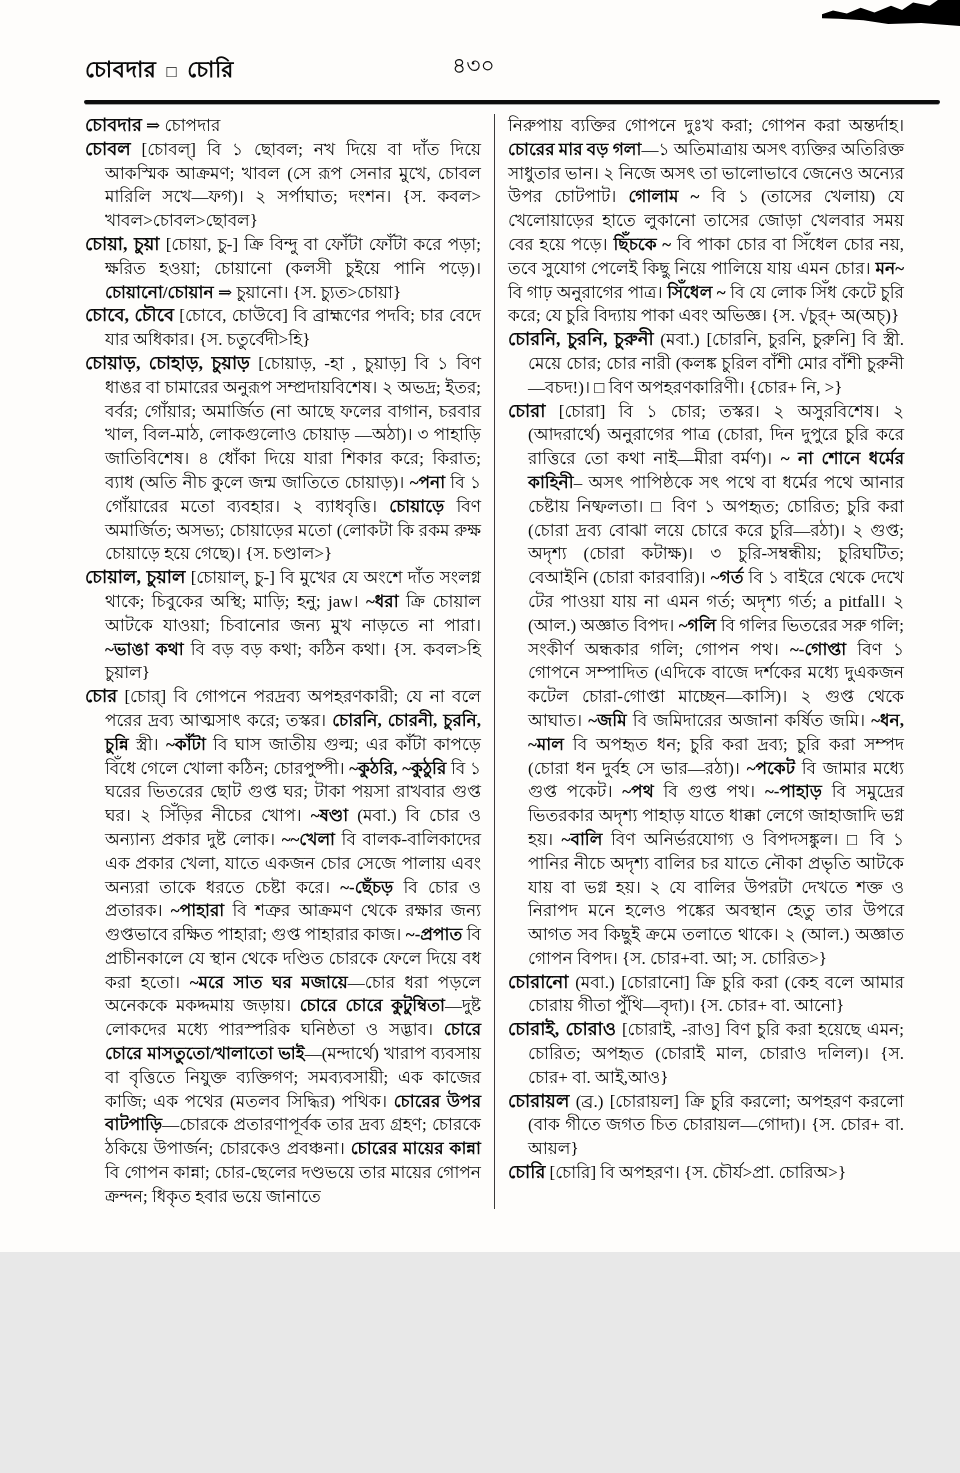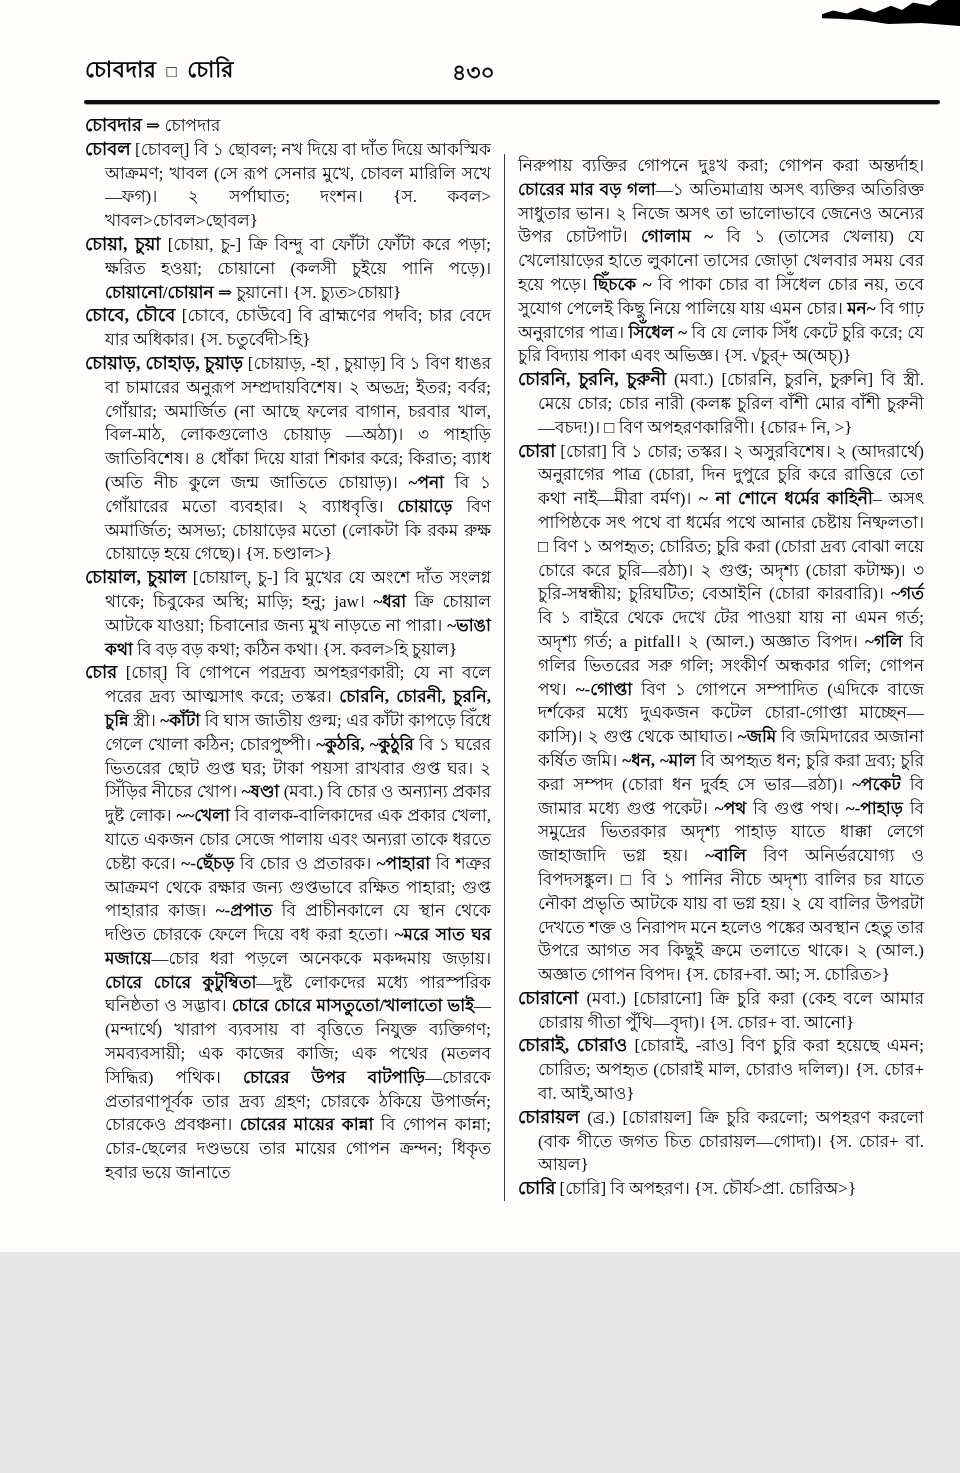--- a/index.html
+++ b/index.html
@@ -23,40 +23,40 @@
     height:40px;
   }
   .guide{
     font-weight:bold;font-size:22px;letter-spacing:.5px;
     display:flex;align-items:center;gap:10px;
   }
   .sep{
     font-weight:normal;font-size:17px;line-height:1;position:relative;top:1px;
   }
   .pagenum{
-    position:absolute;left:452px;top:55px;
-    font-size:22px;font-weight:bold;
+    position:absolute;left:452px;top:48px;
+    font-size:22px;font-weight:normal;
   }
   .rule{
     margin:8px 0 8px 84px;
     width:856px;height:4px;background:#0d0d0d;
     box-shadow:0 2px 0 -1px rgba(0,0,0,.35);
     border-radius:2px;
   }
   .columns{
     display:flex;
-    padding:2px 36px 0 85px;
+    padding:2px 56px 0 85px;
   }
   .col{
     width:50%;
     font-size:17px;line-height:23.8px;
     text-align:justify;
   }
   .col-left{padding-right:13px;}
-  .col-right{border-left:1px solid #3a3a3a;padding-left:13px;margin-top:40px;}
+  .col-right{border-left:1px solid #3a3a3a;padding-left:13px;}
   .entry{
     margin:0;
     padding-left:20px;text-indent:-20px;
   }
   .entry.cont{padding-left:0;text-indent:0;}
   .hw{font-size:18px;}
   .bd b{font-size:17px;}
 </style>
 </head>
 <body>

